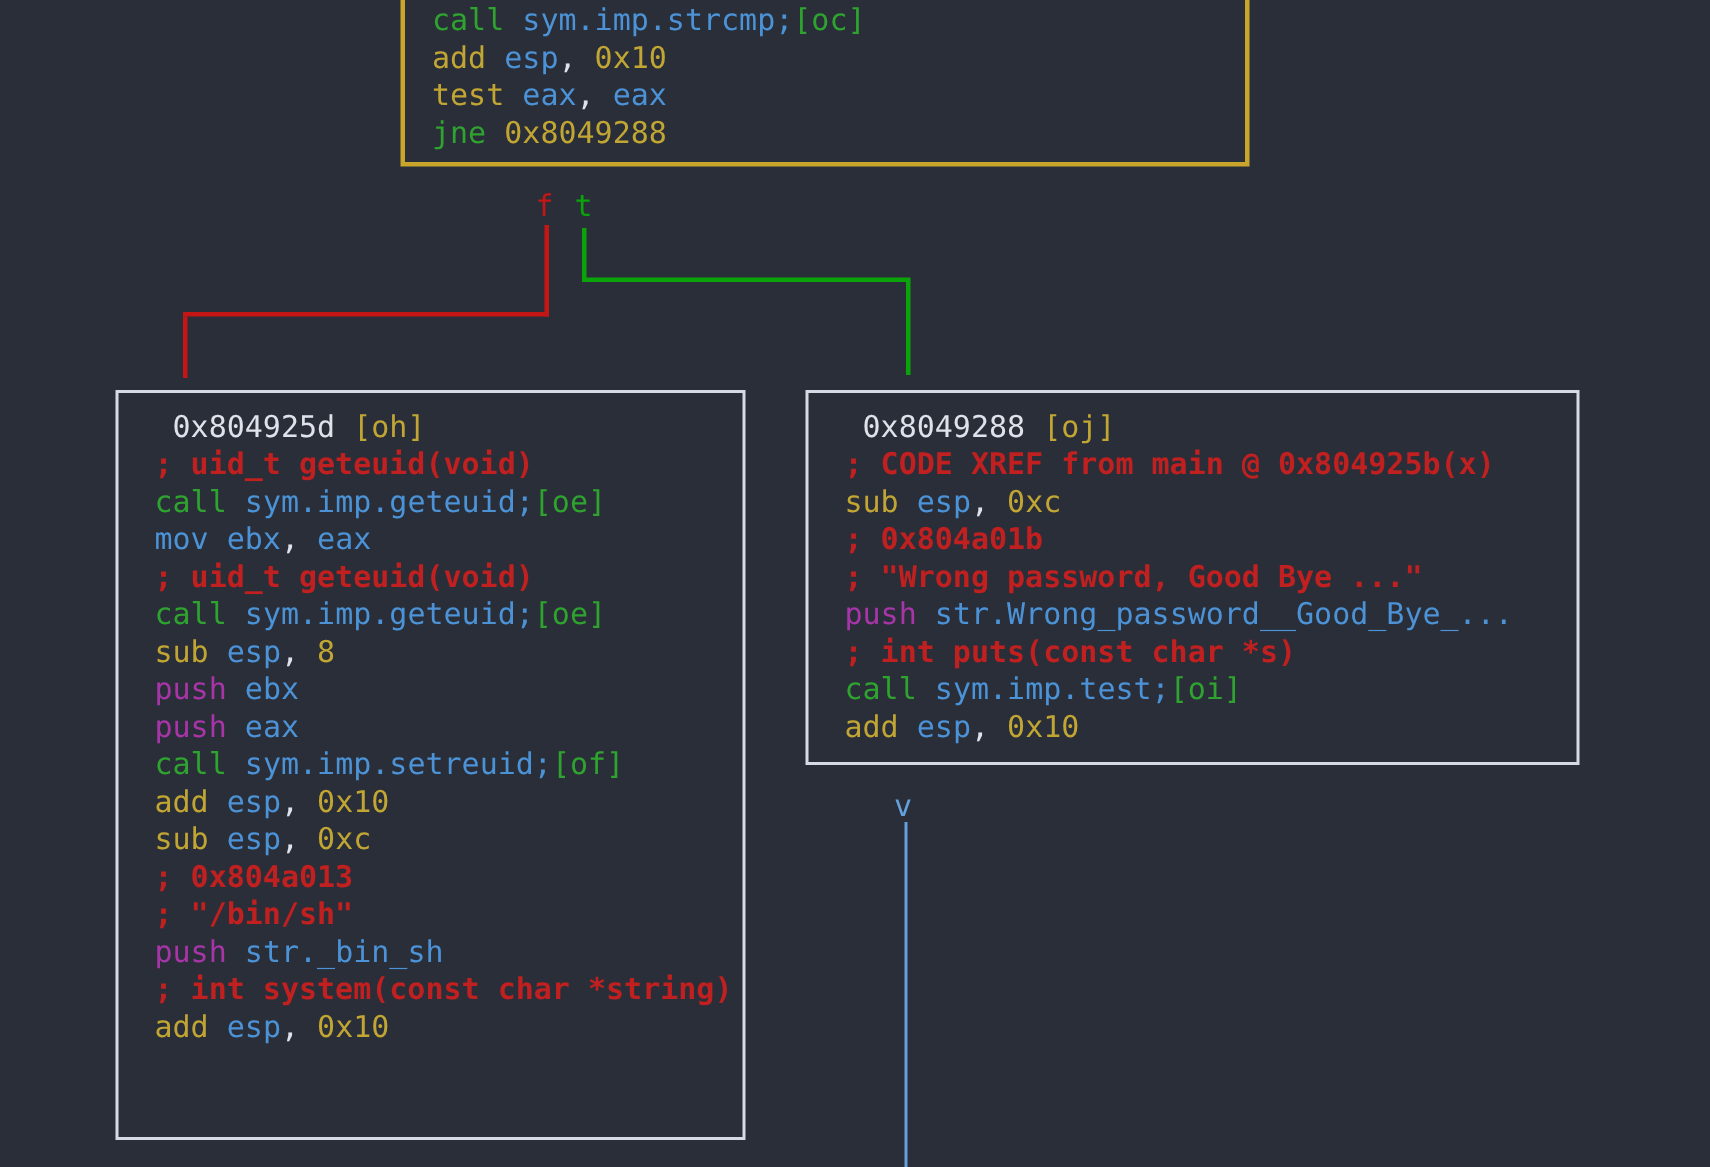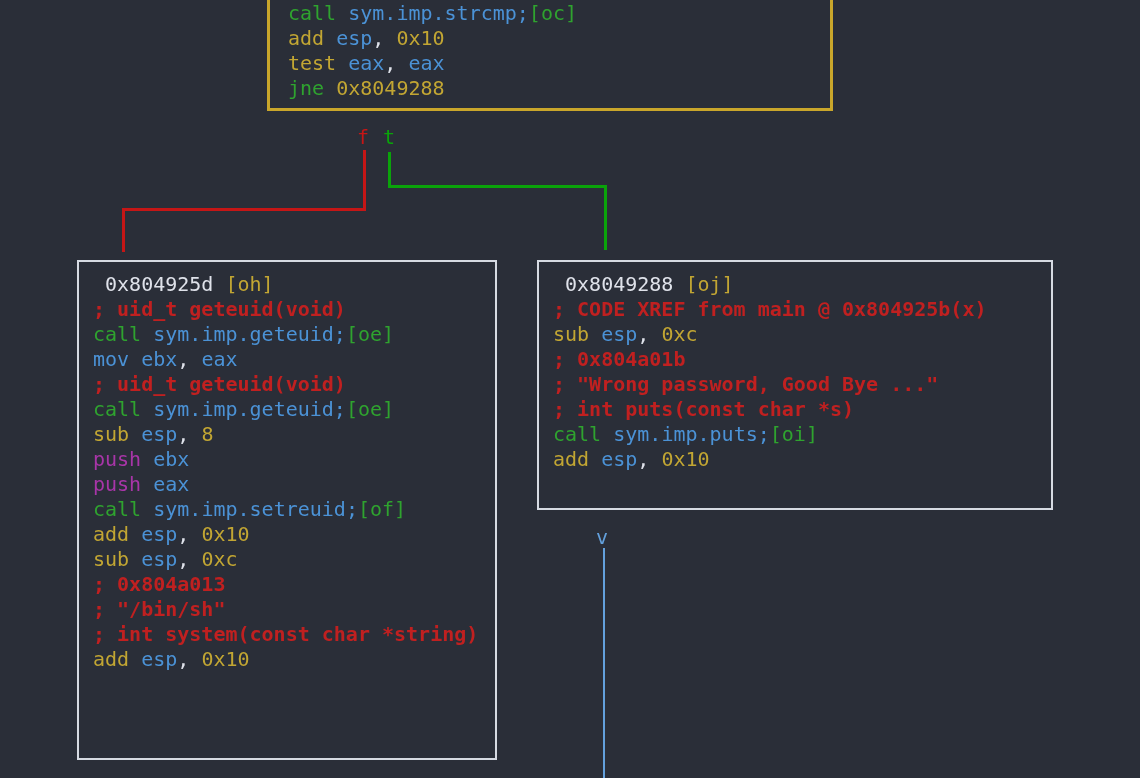--- a/index.html
+++ b/index.html
@@ -5,21 +5,21 @@
   :root{
     --bg:#2a2e38; --box-border:#d6dae2; --gold:#c9a62b;
     --g:#2fa32f; --y:#c2a633; --b:#4b92d6; --r:#c02020; --m:#a835a8; --w:#dfe2ea;
     --edge-red:#c51616; --edge-green:#0aa30a; --edge-blue:#63a0dc;
   }
   html,body{margin:0;padding:0;background:var(--bg);}
   body{width:1140px;height:778px;overflow:hidden;position:relative;
        font-family:"DejaVu Sans Mono","Liberation Mono",monospace;}
   .canvas{position:absolute;inset:0;width:1140px;height:778px;}
   .bb{position:absolute;background:var(--bg);border:2px solid var(--box-border);
-      box-sizing:border-box;padding:10px 16px 11px 14px;}
+      box-sizing:border-box;padding:10px 16px 11px 24px;}
   .bb .line{white-space:pre;font-size:20px;line-height:25px;height:25px;}
   .bb-top{left:267px;top:-6px;width:566px;border:3px solid var(--gold);
           padding:4px 18px 7px 18px;}
   .bb-left{left:77px;top:260px;width:420px;height:500px;}
   .bb-right{left:537px;top:260px;width:516px;height:250px;}
   .c-g{color:var(--g);} .c-y{color:var(--y);} .c-b{color:var(--b);}
   .c-r{color:var(--r);font-weight:bold;} .c-m{color:var(--m);} .c-w{color:var(--w);}
   .edge{position:absolute;}
   .edge.red{background:var(--edge-red);}
   .edge.green{background:var(--edge-green);}
@@ -59,32 +59,34 @@
       <div class="line"><span class="c-r">; uid_t geteuid(void)</span></div>
       <div class="line"><span class="c-g">call </span><span class="c-b">sym.imp.geteuid;</span><span class="c-g">[oe]</span></div>
       <div class="line"><span class="c-y">sub </span><span class="c-b">esp</span><span class="c-w">, </span><span class="c-y">8</span></div>
       <div class="line"><span class="c-m">push </span><span class="c-b">ebx</span></div>
       <div class="line"><span class="c-m">push </span><span class="c-b">eax</span></div>
       <div class="line"><span class="c-g">call </span><span class="c-b">sym.imp.setreuid;</span><span class="c-g">[of]</span></div>
       <div class="line"><span class="c-y">add </span><span class="c-b">esp</span><span class="c-w">, </span><span class="c-y">0x10</span></div>
       <div class="line"><span class="c-y">sub </span><span class="c-b">esp</span><span class="c-w">, </span><span class="c-y">0xc</span></div>
       <div class="line"><span class="c-r">; 0x804a013</span></div>
       <div class="line"><span class="c-r">; "/bin/sh"</span></div>
+      <div class="line"><span class="c-m">push </span><span class="c-b">str._bin_sh</span></div>
       <div class="line"><span class="c-r">; int system(const char *string)</span></div>
       <div class="line"><span class="c-y">add </span><span class="c-b">esp</span><span class="c-w">, </span><span class="c-y">0x10</span></div>
     </div>
 
   <div class="bb bb-right">
       <div class="line"><span class="c-w"> 0x8049288 </span><span class="c-y">[oj]</span></div>
       <div class="line"><span class="c-r">; CODE XREF from main @ 0x804925b(x)</span></div>
       <div class="line"><span class="c-y">sub </span><span class="c-b">esp</span><span class="c-w">, </span><span class="c-y">0xc</span></div>
       <div class="line"><span class="c-r">; 0x804a01b</span></div>
       <div class="line"><span class="c-r">; "Wrong password, Good Bye ..."</span></div>
+      <div class="line"><span class="c-m">push </span><span class="c-b">str.Wrong_password__Good_Bye_...</span></div>
       <div class="line"><span class="c-r">; int puts(const char *s)</span></div>
-      <div class="line"><span class="c-g">call </span><span class="c-b">sym.imp.puts;</span><span class="c-g">[oi]</span></div>
+      <div class="line"><span class="c-g">call </span><span class="c-b">sym.imp.test;</span><span class="c-g">[oi]</span></div>
       <div class="line"><span class="c-y">add </span><span class="c-b">esp</span><span class="c-w">, </span><span class="c-y">0x10</span></div>
     </div>
 
   <div class="edge-label lbl-f">f</div>
   <div class="edge-label lbl-t">t</div>
   <div class="edge-label lbl-v">v</div>
 
   <div class="edge red red-v1"></div>
   <div class="edge red red-h"></div>
   <div class="edge red red-v2"></div>

